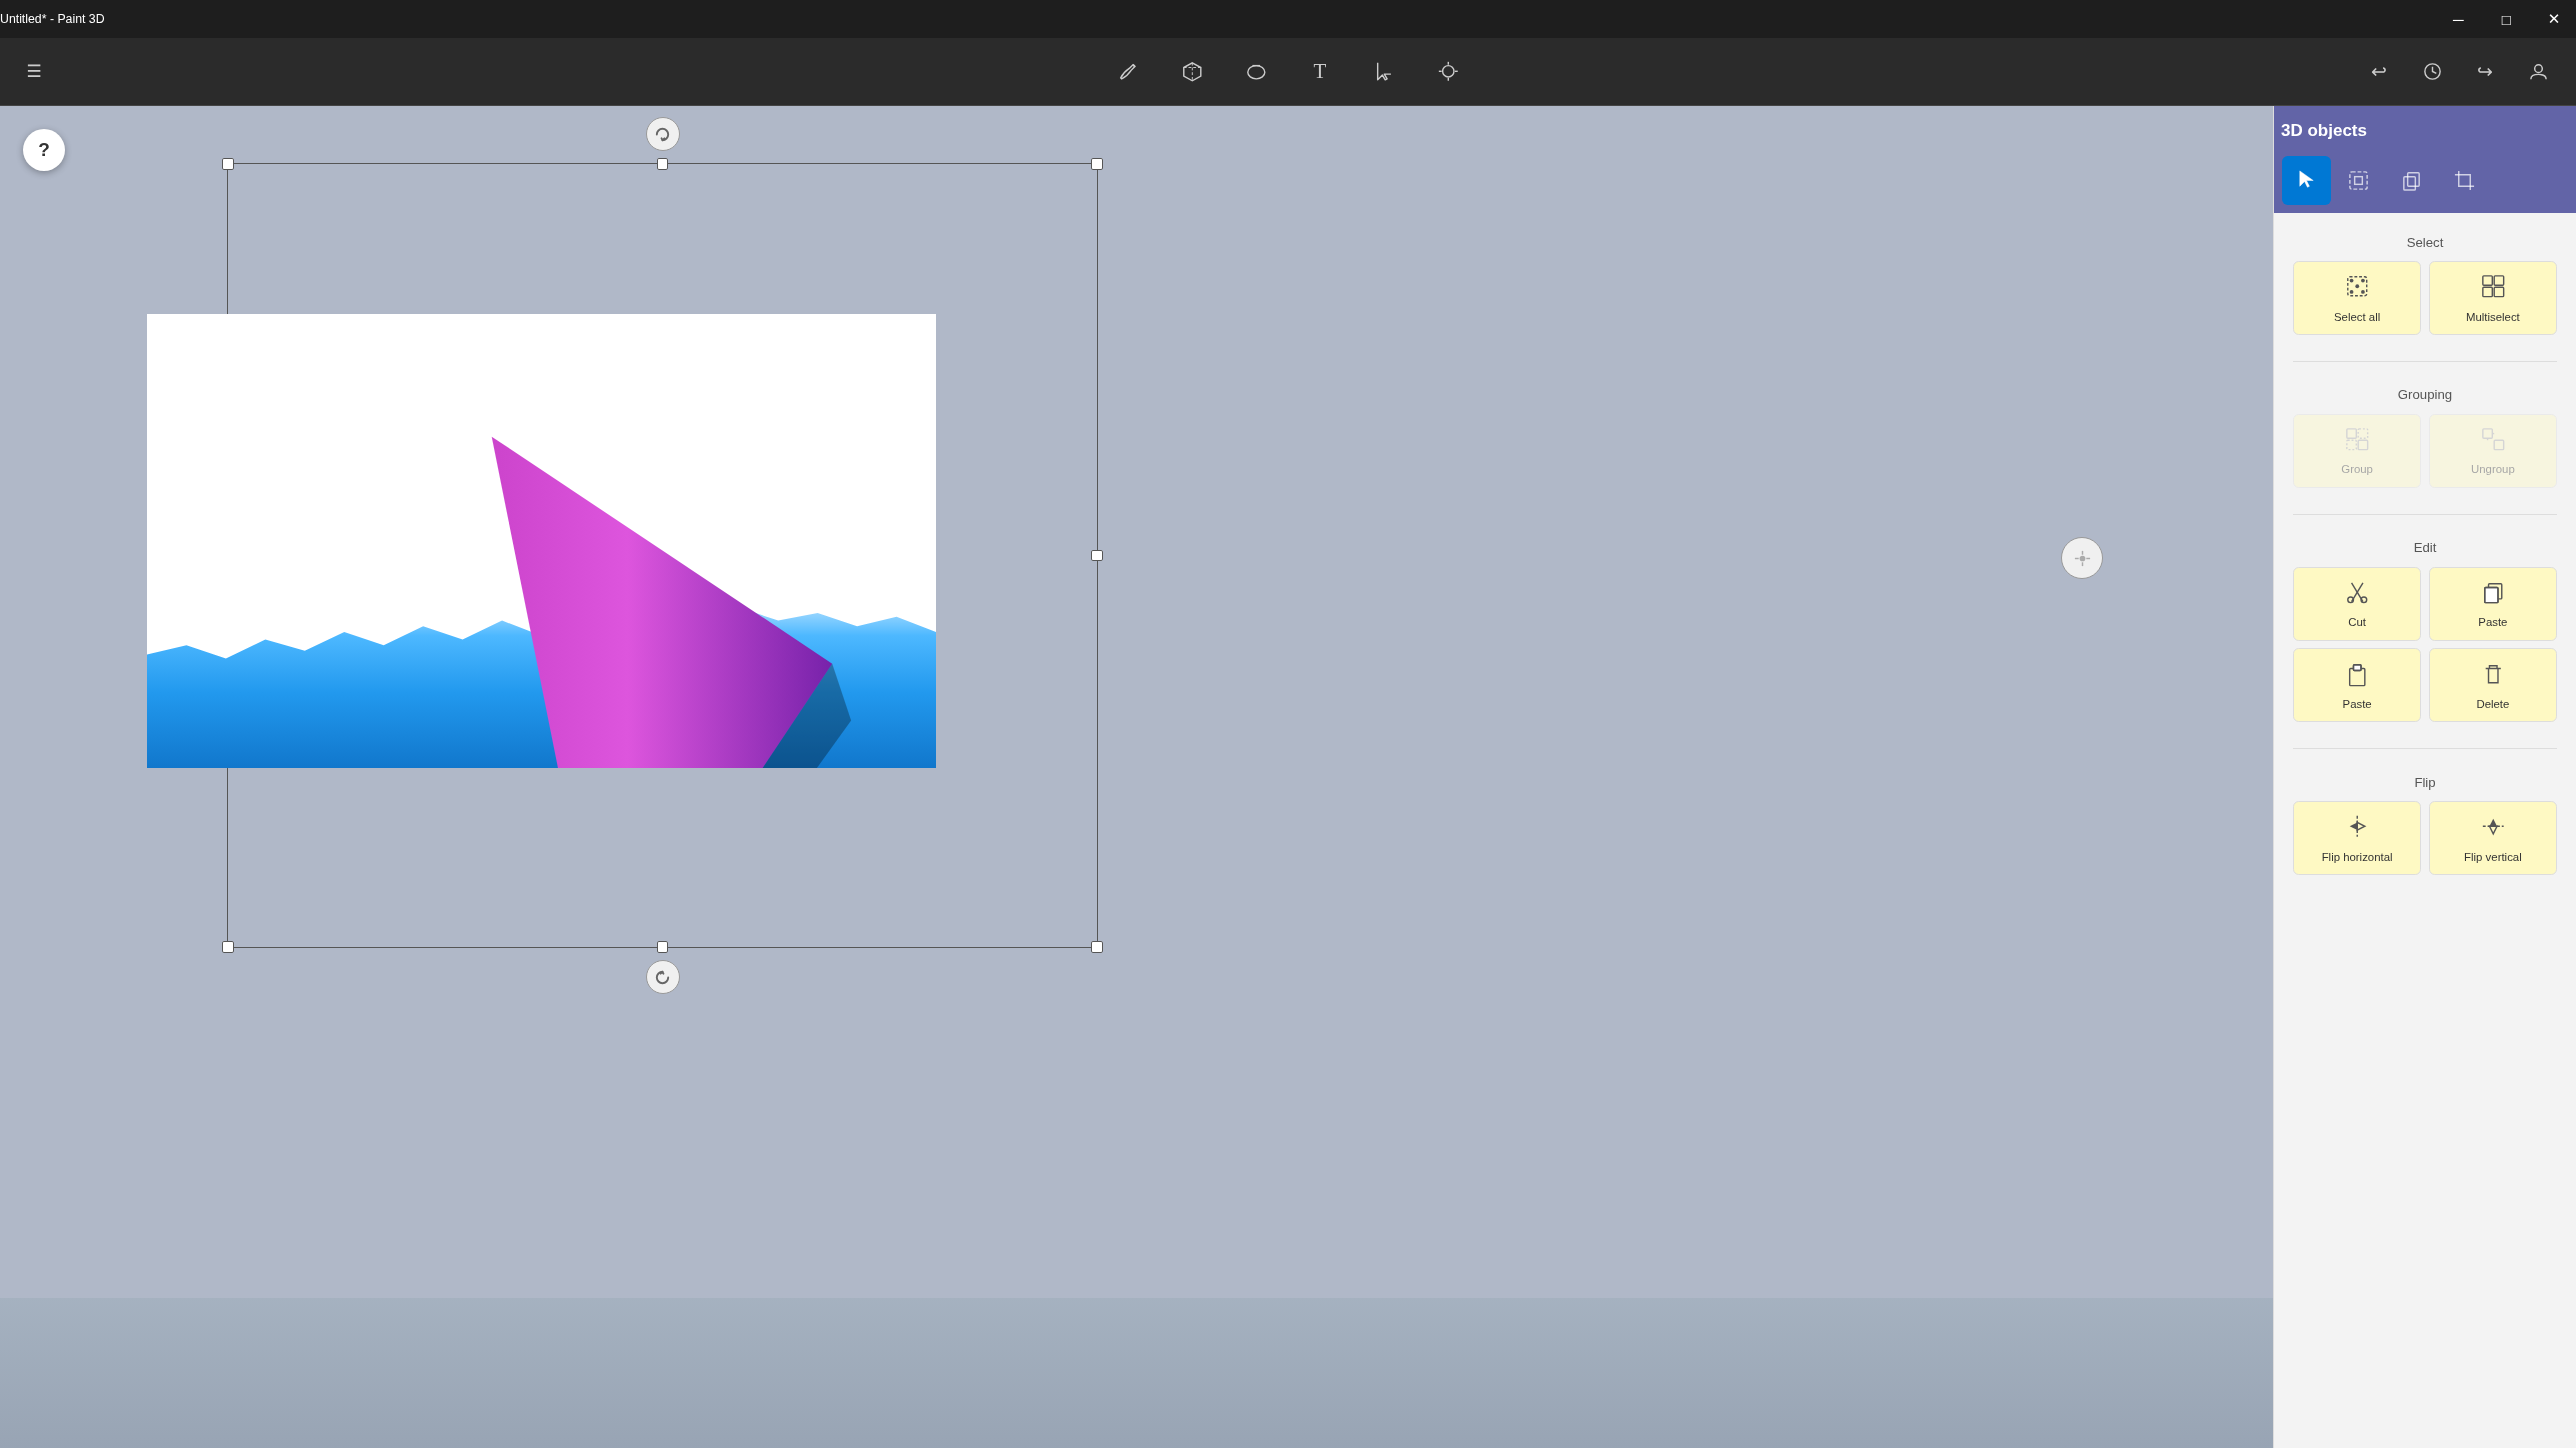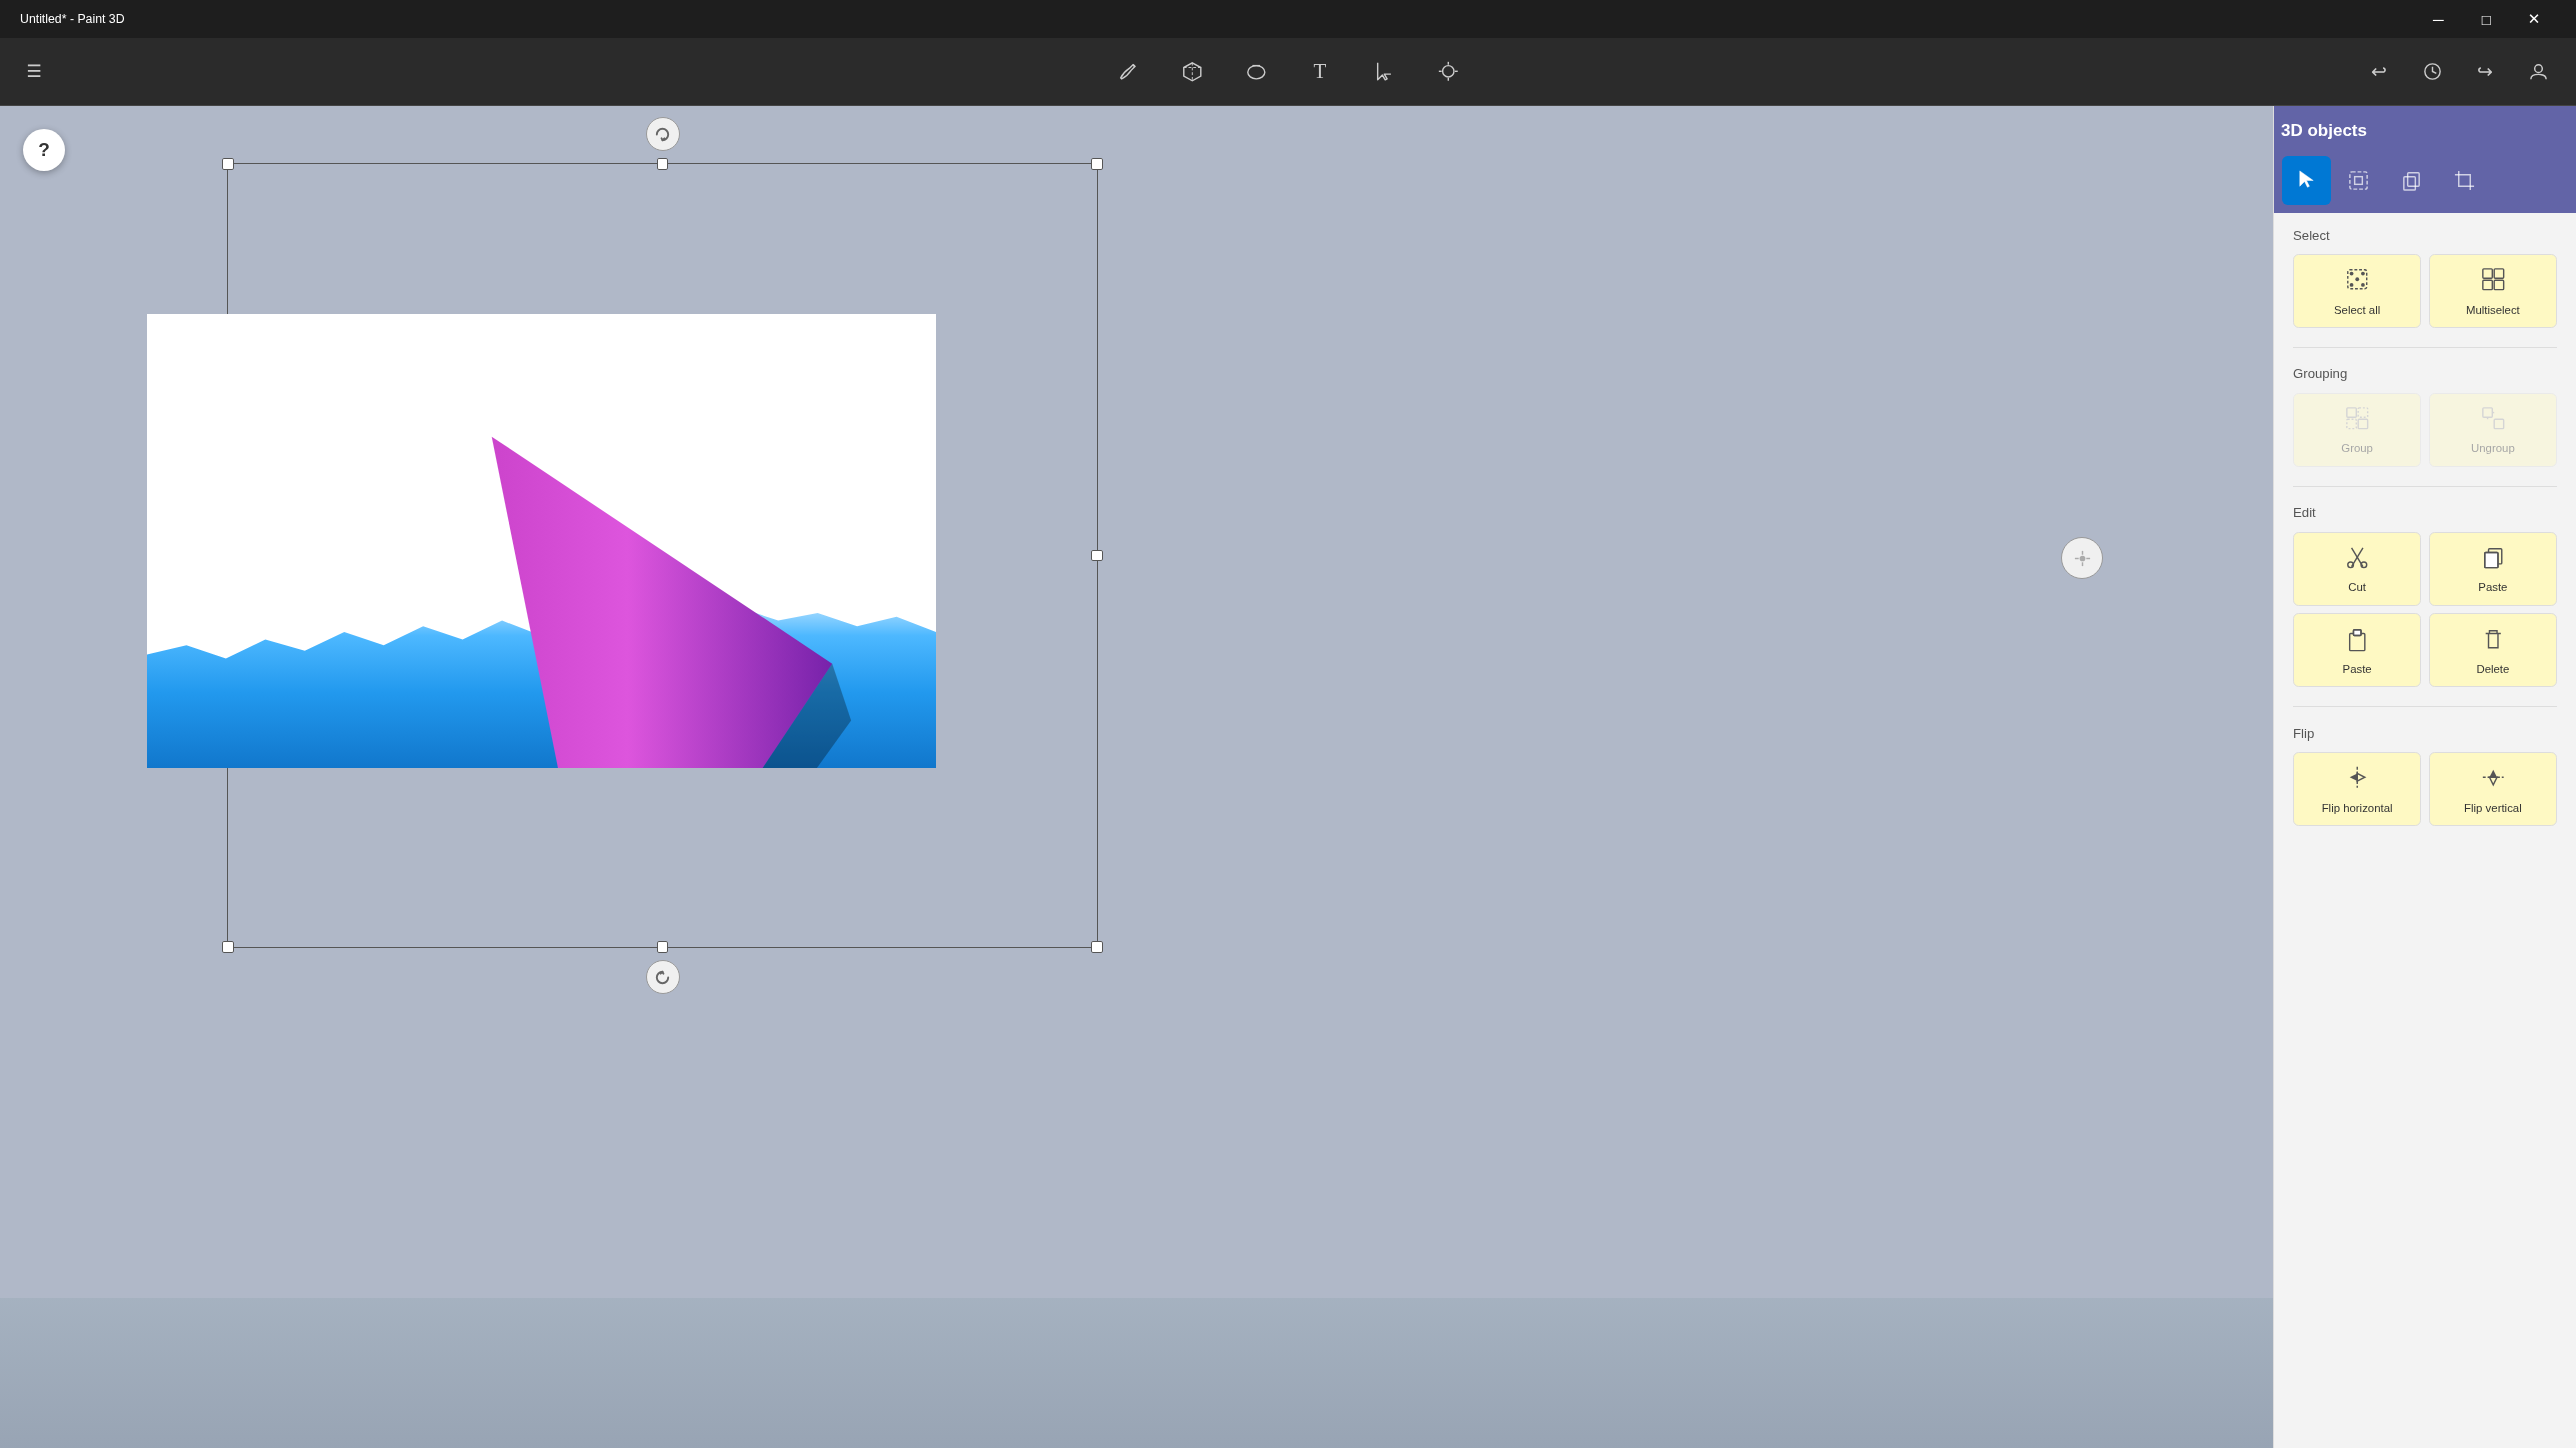--- a/index.html
+++ b/index.html
@@ -5,21 +5,21 @@
     * { box-sizing: border-box; margin: 0; padding: 0; }
     body { font-family: 'Segoe UI', sans-serif; background: #2d2d2d; width: 2576px; height: 1449px; overflow: hidden; }
 
     
     .titlebar {
       background: #1e1e1e;
       height: 38px;
       display: flex;
       align-items: center;
       justify-content: space-between;
-      padding: 0 20px;
+      padding: 0 0;
       color: #fff;
       font-size: 12.3px;
     }
     .titlebar-left { display: flex; align-items: center; gap: 7.6px; }
     .titlebar-right { display: flex; align-items: center; gap: 3.8px; }
     .titlebar-btn {
       width: 44px; height: 38px;
       display: flex; align-items: center; justify-content: center;
       cursor: pointer; color: #fff; font-size: 15px;
     }
@@ -202,21 +202,22 @@
       cursor: pointer; font-size: 19px; color: rgba(255,255,255,0.7);
     }
     
     .tab.active-blue {
       background: #0078d4;
       color: #fff;
     }
 
     
     .panel-section {
-      padding: 15px 19px;
+      padding: 22px 19px;
+      text-align: center;
     }
     .section-title {
       font-size: 13.2px;
       color: #555;
       margin-bottom: 11.4px;
       font-weight: 400;
     }
     .action-grid {
       display: grid;
       grid-template-columns: 1fr 1fr;

